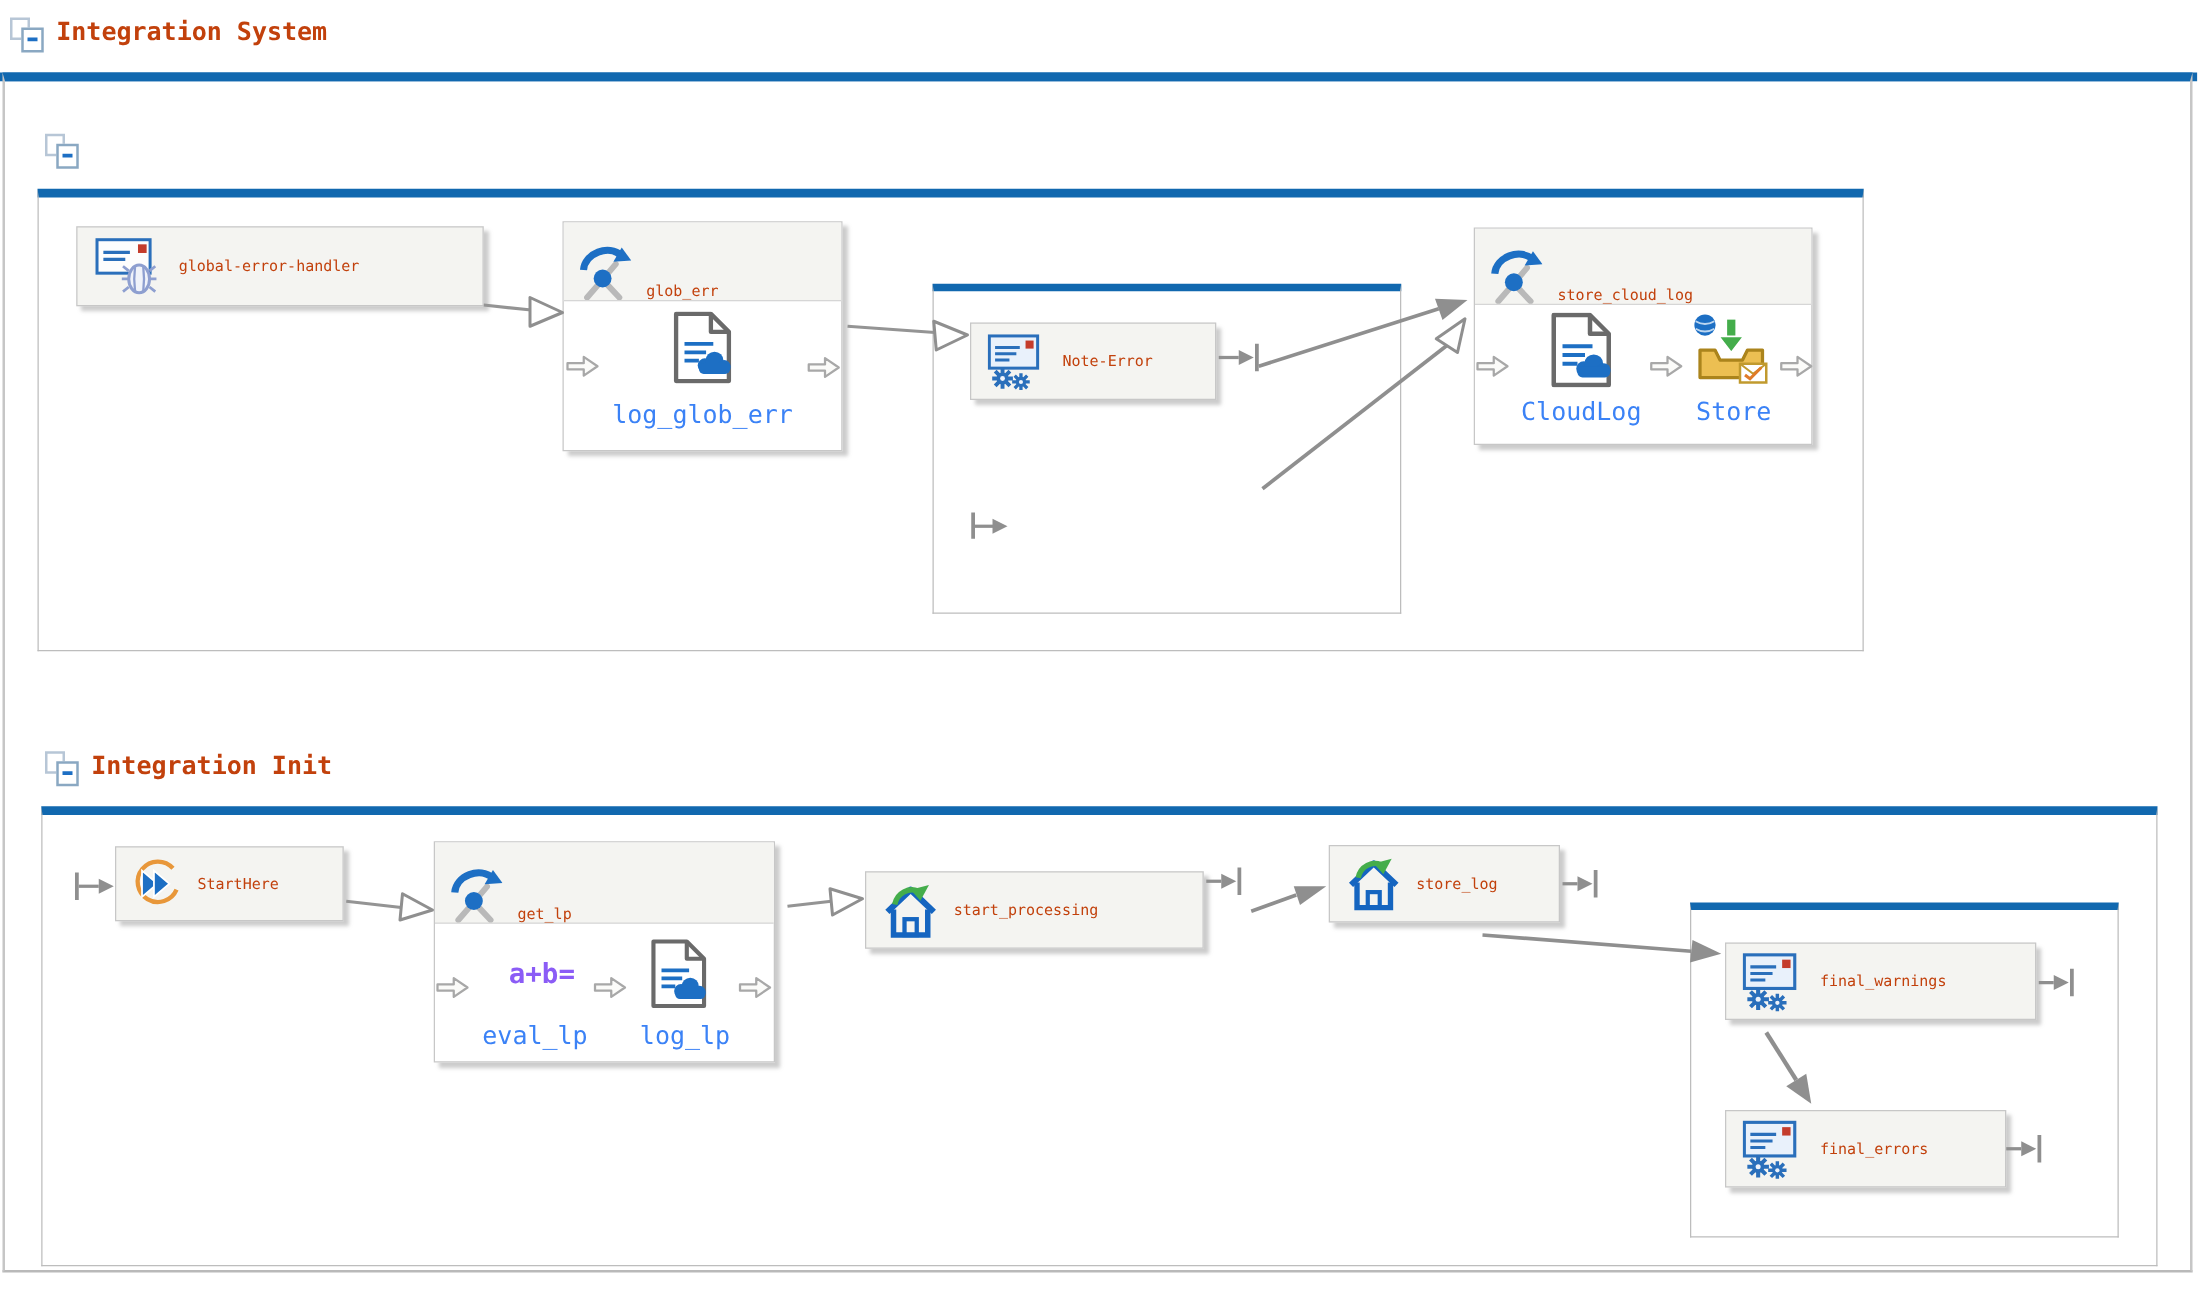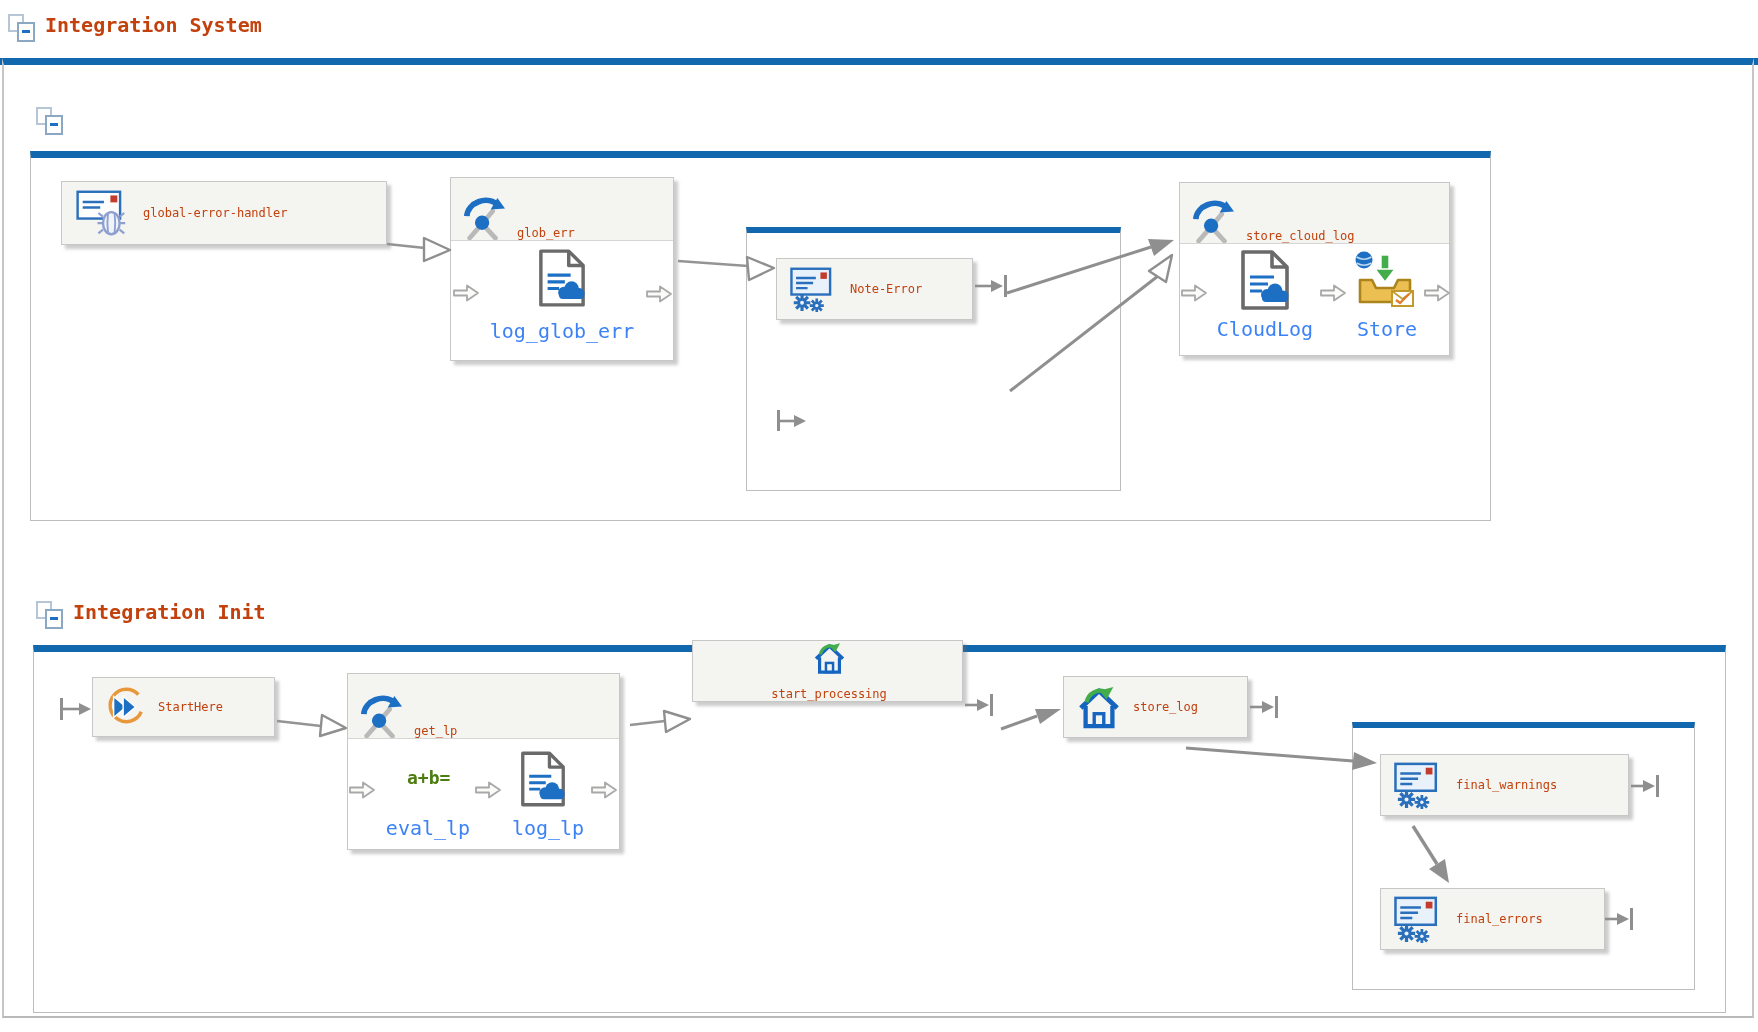--- a/index.html
+++ b/index.html
@@ -14,21 +14,21 @@
   .groupbox{position:absolute;border:1px solid #bdbdbd;border-top:7px solid #1168af;background:#fff;box-sizing:border-box;}
   .subgroupbox{position:absolute;border:1px solid #bdbdbd;border-top:6px solid #1168af;background:#fff;box-sizing:border-box;}
   .node{position:absolute;background:#f4f4f1;border:1px solid #c7c7c7;box-sizing:border-box;
         box-shadow:4px 4px 3px rgba(110,110,110,0.35);display:flex;align-items:center;gap:12px;padding:0 10px 0 13px;}
   .cnode{position:absolute;background:#ffffff;border:1px solid #c7c7c7;box-sizing:border-box;
          box-shadow:4px 4px 3px rgba(110,110,110,0.35);}
   .cnode .hd{display:flex;align-items:flex-end;gap:12px;background:#f4f4f1;border-bottom:1px solid #d6d6d6;
              padding:0 10px 0 12px;box-sizing:border-box;}
   .nlabel{font-size:12px;white-space:nowrap;color:#c2410c;}
   .sublabel{position:absolute;font-size:20px;text-align:center;white-space:nowrap;color:#3b82f6;}
-  .evaltxt{position:absolute;font-size:18px;font-weight:bold;color:#4d7c0f;white-space:nowrap;}
+  .evaltxt{position:absolute;font-size:22px;font-weight:bold;color:#8b5cf6;white-space:nowrap;}
   
   .ci{position:absolute;}
   .ci .b{position:absolute;left:0;top:0;width:60%;height:64%;border:2px solid #b7c6d6;background:#fff;box-sizing:border-box;}
   .ci .f{position:absolute;right:0;bottom:0;width:68%;height:72%;border:2px solid #8aa8c2;background:#fff;
          display:flex;align-items:center;justify-content:center;box-sizing:border-box;}
   .ci .f::after{content:"";width:56%;height:3px;background:#1d6fc4;}
   svg{display:block;}
   .overlay{position:absolute;left:0;top:0;z-index:30;pointer-events:none;}
   .node,.cnode{z-index:20;}
   .groupbox,.subgroupbox{z-index:5;}
@@ -179,21 +179,21 @@
           <circle cx="27" cy="45" r="6"></circle>
           <circle cx="35" cy="41" r="7.5"></circle>
           <circle cx="43" cy="46" r="5.5"></circle>
           <rect x="22" y="43" width="26" height="9" rx="4"></rect>
         </g>
     </svg>
     <div class="sublabel" style="left:10px;top:142px;width:140px;">eval_lp</div>
     <div class="sublabel" style="left:130px;top:142px;width:140px;">log_lp</div>
   </div>
 
-  <div class="node" style="left:692px;top:640px;width:271px;height:62px;flex-direction:column;">
+  <div class="node" style="left:692px;top:697px;width:271px;height:62px;">
     <svg width="45" height="47" viewBox="0 0 46 48">
       <path d="M4 25 L23 7 L42 25" fill="none" stroke="#1565c0" stroke-width="5" stroke-linejoin="round"></path>
       <path d="M9 23 V44 H37 V23" fill="none" stroke="#1565c0" stroke-width="4.5"></path>
       <rect x="18" y="31" width="10" height="13" fill="none" stroke="#1565c0" stroke-width="3.5"></rect>
       <path d="M10 19 C12 9 22 5 29 8" stroke="#44ad4b" stroke-width="4.5" fill="none"></path>
       <polygon points="38,3 31,16 23,7" fill="#44ad4b"></polygon>
     </svg>
     <span class="nlabel">start_processing</span>
   </div>
 

